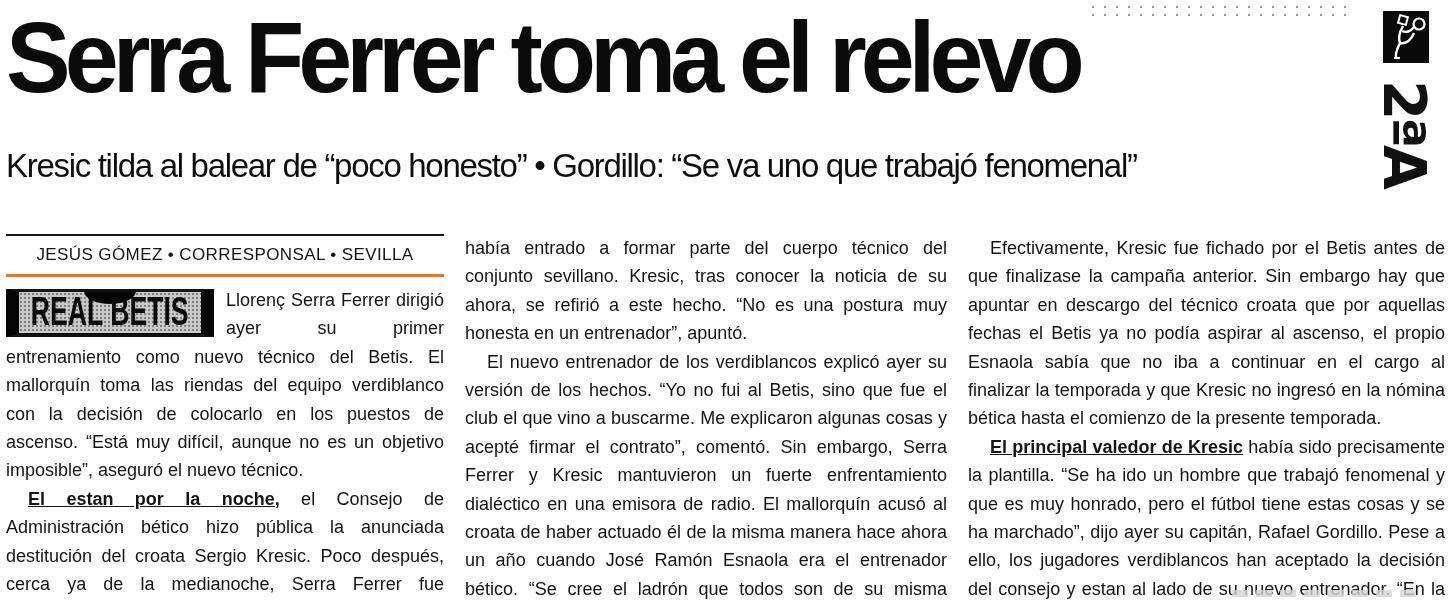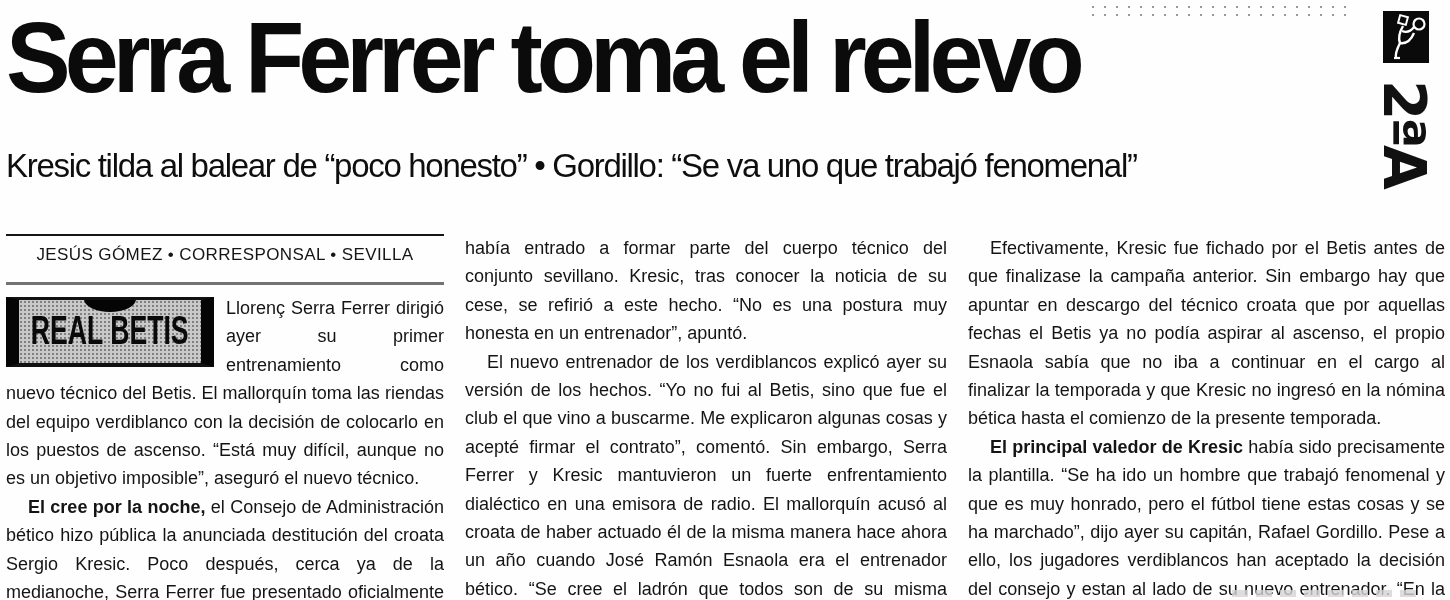--- a/index.html
+++ b/index.html
@@ -51,37 +51,37 @@
   .columns {
     position:absolute; left:6px; top:234px; width:1440px;
     display:flex; gap:21px;
   }
   .col { font-size:18px; line-height:28.4px; text-align:justify; }
   .col1 { width:438px; }
   .col2 { width:482px; }
   .col3 { width:477px; }
   .col p { margin:0; }
   .col p.indent { text-indent:22px; }
-  .lead { font-weight:bold; }
+  .lead { font-weight:bold;text-decoration:underline; }
 
   
   .byline-box {
     border-top:2px solid #161616;
-    border-bottom:3px solid #737373;
+    border-bottom:3px solid #f97316;
     text-align:center;
-    padding:10px 0 19px 0;
+    padding:10px 0 11px 0;
     margin-bottom:9px;
     font-size:17px; letter-spacing:.4px; color:#151515;
     line-height:17px;
   }
 
   
   .team-badge {
     float:left; position:relative;
-    width:208px; height:70px;
+    width:208px; height:48px;
     margin:3px 12px 5px 0;
     background-color:#c9c9c9;
     background-image:radial-gradient(circle, #808080 1px, transparent 1.35px);
     background-size:4px 4px;
     border-left:13px solid #050505;
     border-right:13px solid #050505;
     border-top:3px solid #111;
     border-bottom:4px solid #111;
     display:flex; align-items:center; justify-content:center;
     overflow:hidden;
@@ -135,25 +135,25 @@
 
     <div class="col col1">
       <div class="byline-box">JESÚS GÓMEZ • CORRESPONSAL • SEVILLA</div>
 
       <div class="team-badge">
         <span class="badge-notch"></span>
         <span class="badge-label">REAL BETIS</span>
       </div>
 
       <p>Llorenç Serra Ferrer dirigió ayer su primer entrenamiento como nuevo técnico del Betis. El mallorquín toma las riendas del equipo verdiblanco con la decisión de colocarlo en los puestos de ascenso. “Está muy difícil, aunque no es un objetivo imposible”, aseguró el nuevo técnico.</p>
-      <p class="indent"><span class="lead">El cree por la noche,</span><span> el Consejo de Administración bético hizo pública la anunciada destitución del croata Sergio Kresic. Poco después, cerca ya de la medianoche, Serra Ferrer fue presentado oficialmente como nuevo entrenador. Desde hacía algunos meses, el ex preparador del Mallorca ya</span></p>
+      <p class="indent"><span class="lead">El estan por la noche,</span><span> el Consejo de Administración bético hizo pública la anunciada destitución del croata Sergio Kresic. Poco después, cerca ya de la medianoche, Serra Ferrer fue presentado oficialmente como nuevo entrenador. Desde hacía algunos meses, el ex preparador del Mallorca ya</span></p>
     </div>
 
     <div class="col col2">
-      <p>había entrado a formar parte del cuerpo técnico del conjunto sevillano. Kresic, tras conocer la noticia de su cese, se refirió a este hecho. “No es una postura muy honesta en un entrenador”, apuntó.</p>
+      <p>había entrado a formar parte del cuerpo técnico del conjunto sevillano. Kresic, tras conocer la noticia de su ahora, se refirió a este hecho. “No es una postura muy honesta en un entrenador”, apuntó.</p>
       <p class="indent">El nuevo entrenador de los verdiblancos explicó ayer su versión de los hechos. “Yo no fui al Betis, sino que fue el club el que vino a buscarme. Me explicaron algunas cosas y acepté firmar el contrato”, comentó. Sin embargo, Serra Ferrer y Kresic mantuvieron un fuerte enfrentamiento dialéctico en una emisora de radio. El mallorquín acusó al croata de haber actuado él de la misma manera hace ahora un año cuando José Ramón Esnaola era el entrenador bético. “Se cree el ladrón que todos son de su misma condición”, le replicó Kresic.</p>
     </div>
 
     <div class="col col3">
       <p class="indent">Efectivamente, Kresic fue fichado por el Betis antes de que finalizase la campaña anterior. Sin embargo hay que apuntar en descargo del técnico croata que por aquellas fechas el Betis ya no podía aspirar al ascenso, el propio Esnaola sabía que no iba a continuar en el cargo al finalizar la temporada y que Kresic no ingresó en la nómina bética hasta el comienzo de la presente temporada.</p>
       <p class="indent"><span class="lead">El principal valedor de Kresic</span><span> había sido precisamente la plantilla. “Se ha ido un hombre que trabajó fenomenal y que es muy honrado, pero el fútbol tiene estas cosas y se ha marchado”, dijo ayer su capitán, Rafael Gordillo. Pese a ello, los jugadores verdiblancos han aceptado la decisión del consejo y estan al lado de su nuevo entrenador. “En la charla que nos ha dado hoy me ha parecido un hombre serio que quiere</span></p>
     </div>
 
   </div>
 

